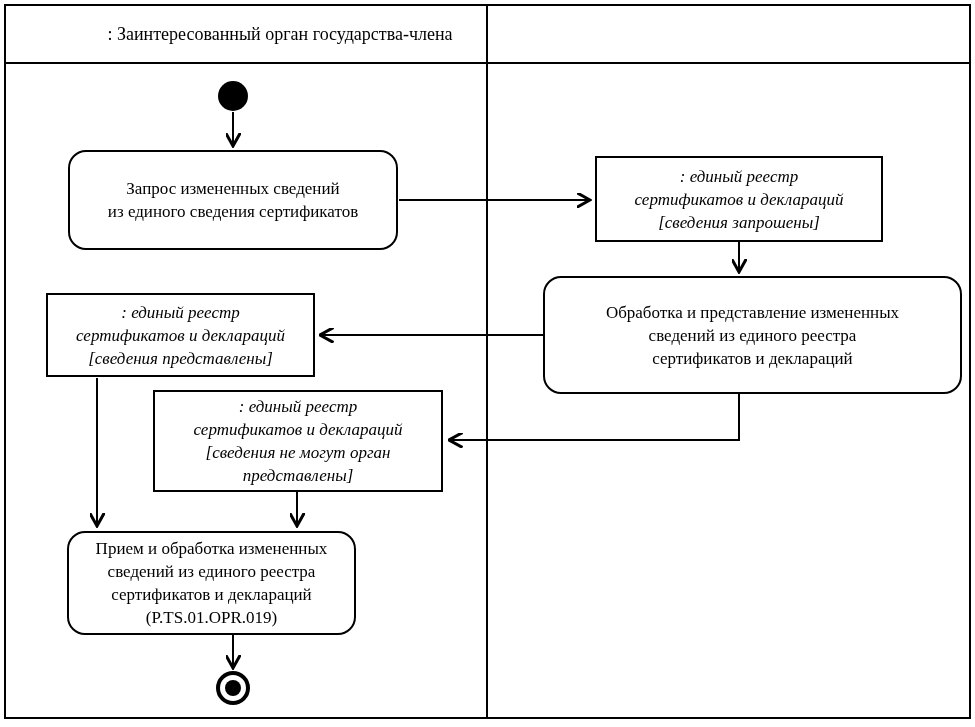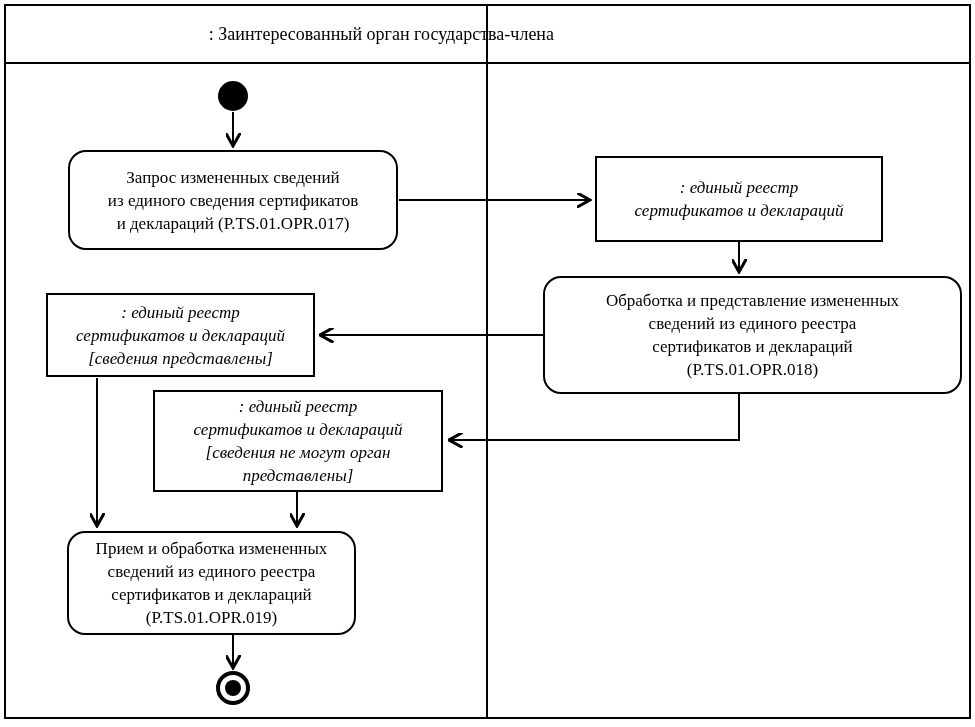--- a/index.html
+++ b/index.html
@@ -29,21 +29,21 @@
     width: 2px; height: 713px;
     background: #000000;
   }
   .lane-header {
     position: absolute;
     top: 6px; height: 56px;
     display: flex; align-items: center; justify-content: center;
     font-size: 18px;
     text-align: center;
   }
-  .lane-header.left { left: 6px; width: 548px; justify-content: flex-end; }
+  .lane-header.left { left: 6px; width: 548px; }
   .lane-header.right { left: 488px; width: 479px; }
   .node {
     position: absolute;
     border: 2px solid #000000;
     background: #ffffff;
     display: flex;
     flex-direction: column;
     align-items: center;
     justify-content: center;
     text-align: center;
@@ -108,33 +108,32 @@
     <line x1="97" y1="378" x2="97" y2="526" marker-end="url(#arrow)"></line>
     <line x1="297" y1="492" x2="297" y2="526" marker-end="url(#arrow)"></line>
     <line x1="233" y1="634" x2="233" y2="668" marker-end="url(#arrow)"></line>
   </svg>
 
   <div class="initial-node"></div>
 
   <div class="node activity" style="left:68px; top:150px; width:330px; height:100px;">
     <div>Запрос измененных сведений</div>
     <div>из единого сведения сертификатов</div>
-    <div>и деклараций (P.TS.01.OPR.017)</div>
   </div>
 
   <div class="node object-node" style="left:595px; top:156px; width:288px; height:86px;">
     <div>: единый реестр</div>
     <div>сертификатов и деклараций</div>
+    <div>[сведения запрошены]</div>
   </div>
 
   <div class="node activity" style="left:543px; top:276px; width:419px; height:118px;">
     <div>Обработка и представление измененных</div>
     <div>сведений из единого реестра</div>
     <div>сертификатов и деклараций</div>
-    <div>(P.TS.01.OPR.018)</div>
   </div>
 
   <div class="node object-node" style="left:46px; top:293px; width:269px; height:84px;">
     <div>: единый реестр</div>
     <div>сертификатов и деклараций</div>
     <div>[сведения представлены]</div>
   </div>
 
   <div class="node object-node" style="left:153px; top:390px; width:290px; height:102px;">
     <div>: единый реестр</div>

